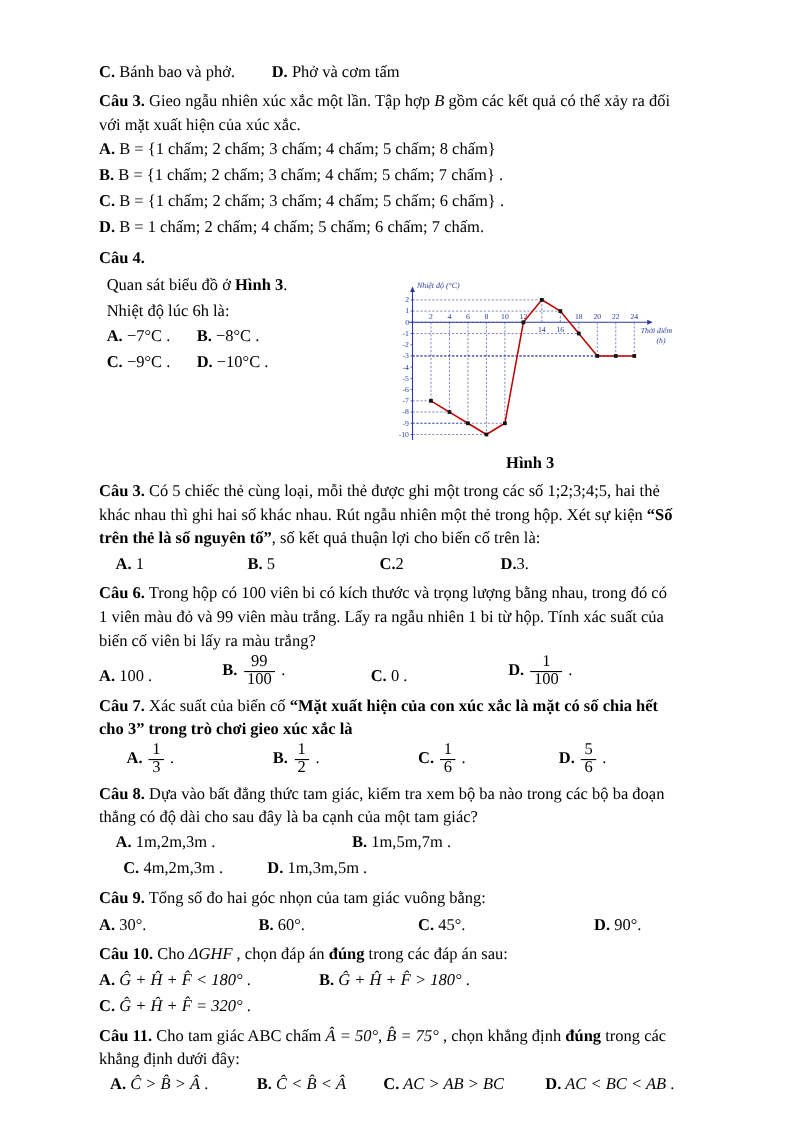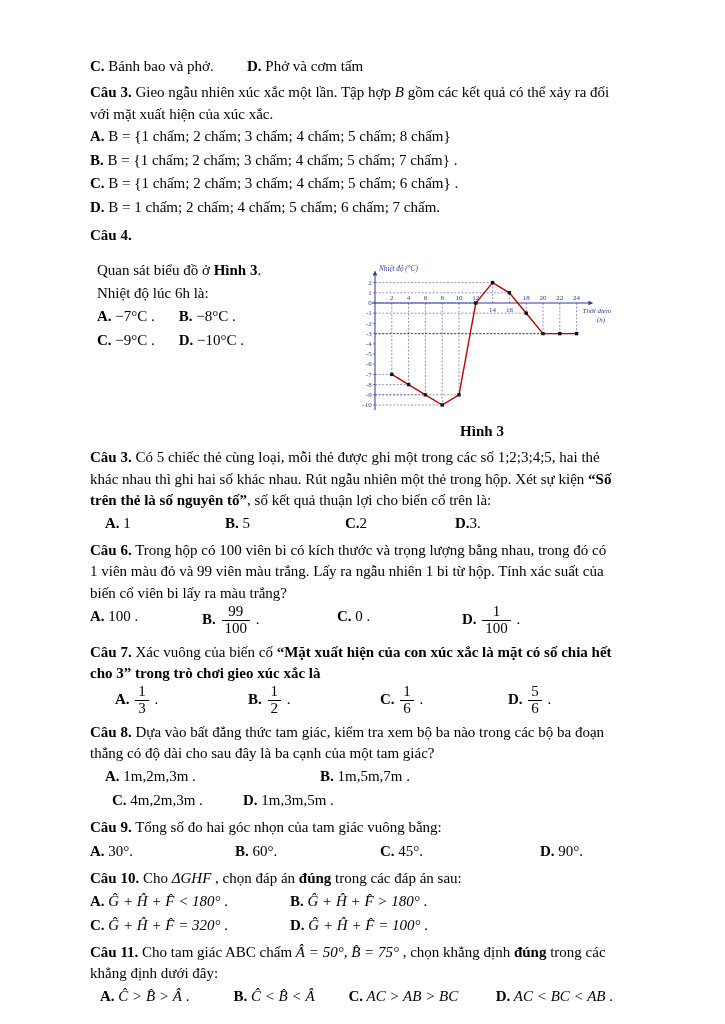--- a/index.html
+++ b/index.html
@@ -7,27 +7,27 @@
   body{width:725px;height:1024px;background:#fff;color:#000;
        font-family:"Liberation Serif",serif;font-size:15px;overflow:hidden}
   .page{padding:56px 112px 10px 90px}
   p{margin:0;line-height:1.42}
   b,.qlbl,.olbl{font-weight:700}
   .q{margin-top:5px}
   .optline{line-height:1.58}
   .math{font-family:"Liberation Serif",serif}
   .mvar{font-style:italic}
   .opt{white-space:nowrap}
-  .optrow{display:flex;align-items:flex-start;line-height:1.6}
+  .optrow{display:flex;align-items:flex-end;line-height:1.6}
   .frac{display:inline-block;vertical-align:middle;text-align:center;line-height:1.05;padding:0 2px}
   .frac .num{display:block;border-bottom:1px solid #000;padding:0 3px}
   .frac .den{display:block;padding:0 3px}
   .row-prev{display:flex}
   .row-prev .opt:first-child{width:157px}
-  .q4row{display:flex;justify-content:space-between;margin-top:13px}
+  .q4row{display:flex;justify-content:space-between;margin-top:3px}
   .q4left{width:282px;padding-left:7px}
   .q4left p{line-height:1.55}
   .q4chart{width:262px}
   .q4chart svg{display:block}
   .caption{text-align:center;margin-top:2px}
 </style>
 </head>
 <body>
 
 <div class="page">
@@ -164,21 +164,21 @@
     <p><b class="qlbl">Câu 6.</b><span> Trong hộp có </span><span class="math">100</span><span> viên bi có kích thước và trọng lượng bằng nhau, trong đó có </span><span class="math">1</span><span> viên màu đỏ và </span><span class="math">99</span><span> viên màu trắng. Lấy ra ngẫu nhiên </span><span class="math">1</span><span> bi từ hộp. Tính xác suất của biến cố viên bi lấy ra màu trắng?</span></p>
     <p class="optrow">
       <span class="opt" style="width:112px"><b class="olbl">A.</b><span class="math"> 100</span><span> .</span></span>
       <span class="opt" style="width:135px"><b class="olbl">B.</b> <span class="frac"><span class="num">99</span><span class="den">100</span></span><span> .</span></span>
       <span class="opt" style="width:125px"><b class="olbl">C.</b><span class="math"> 0</span><span> .</span></span>
       <span class="opt"><b class="olbl">D.</b> <span class="frac"><span class="num">1</span><span class="den">100</span></span><span> .</span></span>
     </p>
   </div>
 
   <div class="q">
-    <p><b class="qlbl">Câu 7.</b><span> Xác vuông của biến cố </span><b>“Mặt xuất hiện của con xúc xắc là mặt có số chia hết cho 3”</b><b> trong trò chơi gieo xúc xắc là</b></p>
+    <p><b class="qlbl">Câu 7.</b><span> Xác suất của biến cố </span><b>“Mặt xuất hiện của con xúc xắc là mặt có số chia hết cho 3”</b><b> trong trò chơi gieo xúc xắc là</b></p>
     <p class="optrow" style="padding-left:25px">
       <span class="opt" style="width:133px"><b class="olbl">A.</b> <span class="frac"><span class="num">1</span><span class="den">3</span></span><span> .</span></span>
       <span class="opt" style="width:132px"><b class="olbl">B.</b> <span class="frac"><span class="num">1</span><span class="den">2</span></span><span> .</span></span>
       <span class="opt" style="width:128px"><b class="olbl">C.</b> <span class="frac"><span class="num">1</span><span class="den">6</span></span><span> .</span></span>
       <span class="opt"><b class="olbl">D.</b> <span class="frac"><span class="num">5</span><span class="den">6</span></span><span> .</span></span>
     </p>
   </div>
 
   <div class="q">
     <p><b class="qlbl">Câu 8.</b><span> Dựa vào bất đẳng thức tam giác, kiểm tra xem bộ ba nào trong các bộ ba đoạn thẳng có độ dài cho sau đây là ba cạnh của một tam giác?</span></p>
@@ -203,21 +203,20 @@
   </div>
 
   <div class="q">
     <p><b class="qlbl">Câu 10.</b><span> Cho </span><span class="math mvar">ΔGHF</span><span> , chọn đáp án </span><b>đúng</b><span> trong các đáp án sau:</span></p>
     <p class="optrow">
       <span class="opt" style="width:200px"><b class="olbl">A.</b><span class="math mvar"> Ĝ + Ĥ + F̂ &lt; 180°</span><span> .</span></span>
       <span class="opt"><b class="olbl">B.</b><span class="math mvar"> Ĝ + Ĥ + F̂ &gt; 180°</span><span> .</span></span>
     </p>
     <p class="optrow">
       <span class="opt" style="width:200px"><b class="olbl">C.</b><span class="math mvar"> Ĝ + Ĥ + F̂ = 320°</span><span> .</span></span>
-      <span class="opt"><b class="olbl">D.</b><span class="math mvar"> Ĝ + Ĥ + F̂ = 100°</span><span> .</span></span>
     </p>
   </div>
 
   <div class="q">
     <p><b class="qlbl">Câu 11.</b><span> Cho tam giác ABC chấm </span><span class="math mvar">Â = 50°, B̂ = 75°</span><span> , chọn khẳng định </span><b>đúng</b><span> trong các khẳng định dưới đây:</span></p>
     <p class="optrow" style="padding-left:10px">
       <span class="opt" style="width:145px"><b class="olbl">A.</b><span class="math mvar"> Ĉ &gt; B̂ &gt; Â</span><span> .</span></span>
       <span class="opt" style="width:125px"><b class="olbl">B.</b><span class="math mvar"> Ĉ &lt; B̂ &lt; Â</span><span></span></span>
       <span class="opt" style="width:160px"><b class="olbl">C.</b><span class="math mvar"> AC &gt; AB &gt; BC</span><span></span></span>
       <span class="opt"><b class="olbl">D.</b><span class="math mvar"> AC &lt; BC &lt; AB</span><span> .</span></span>

